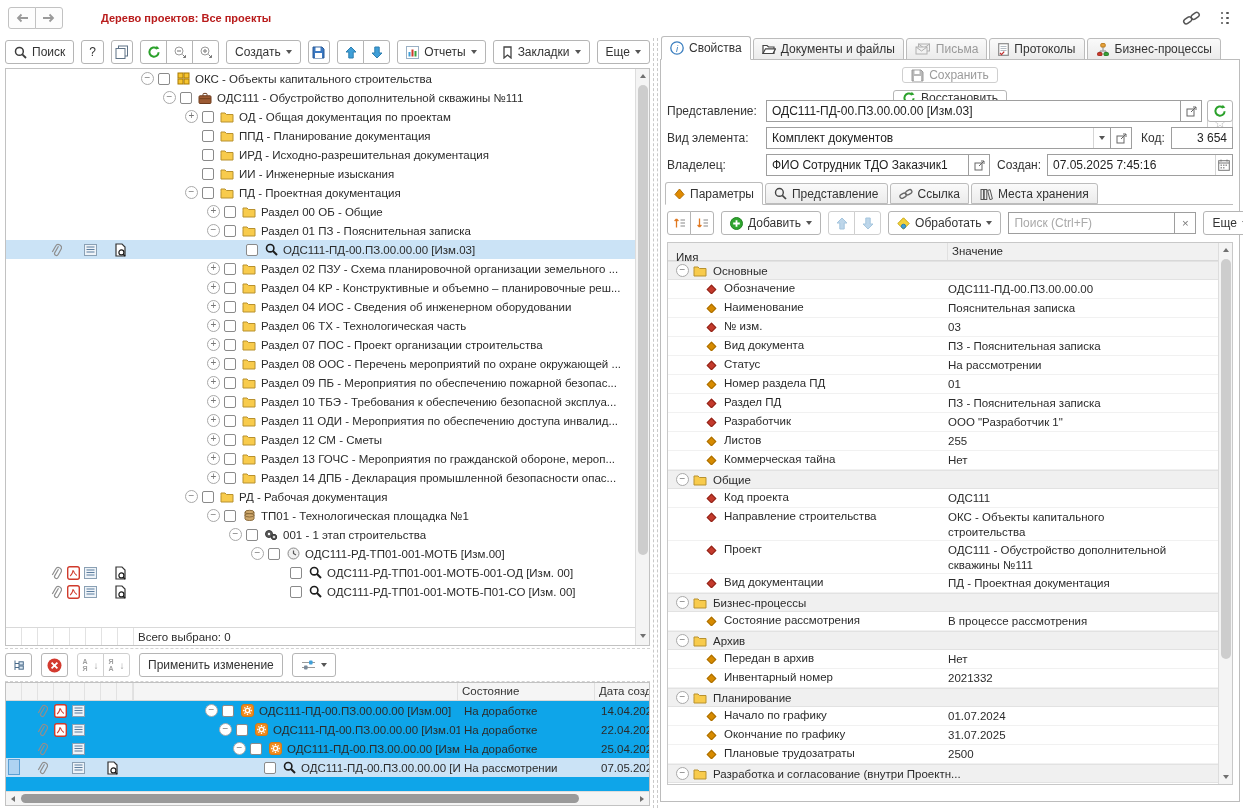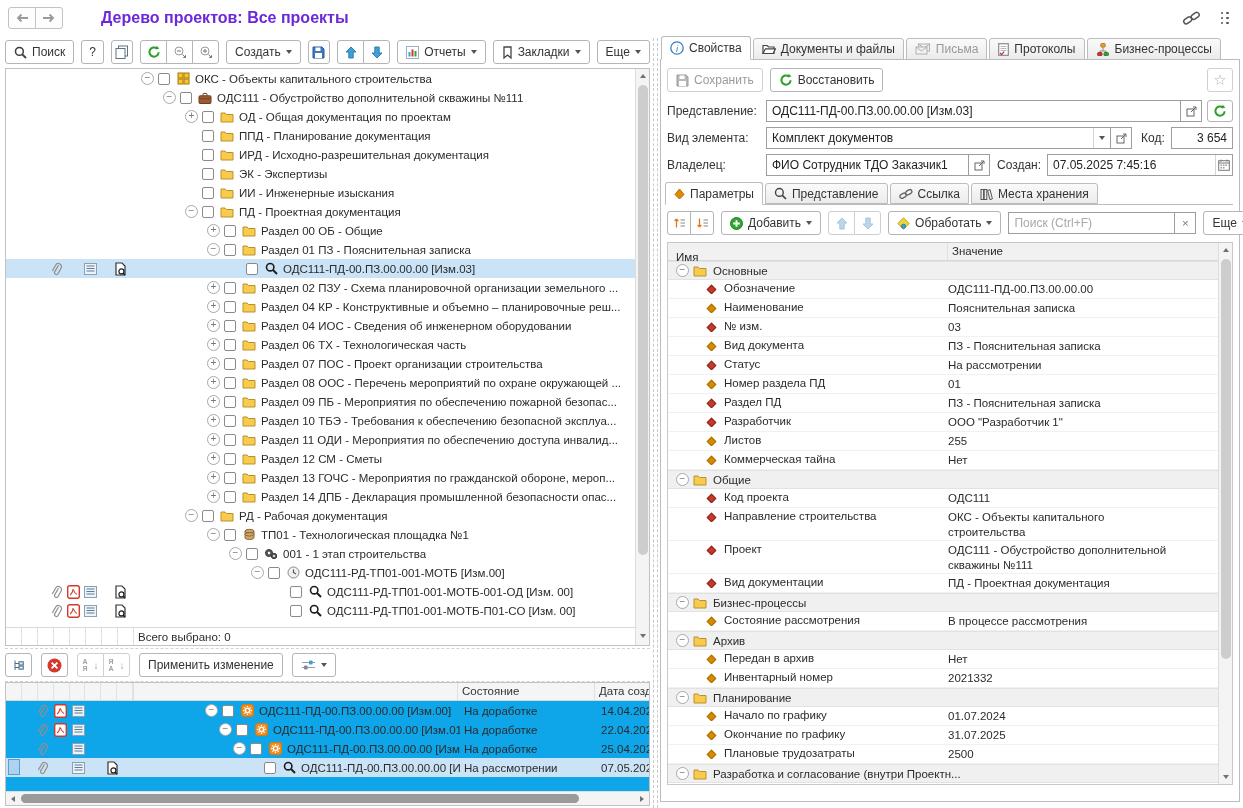--- a/index.html
+++ b/index.html
@@ -6,21 +6,21 @@
   html,body { width:1243px; height:808px; overflow:hidden; background:#fff;
     font-family:"Liberation Sans", sans-serif; font-size:11.5px; color:#2b2b2b; }
   .app { position:relative; width:1243px; height:808px; }
 
   
   .hdr { position:absolute; left:0; top:0; right:0; height:36px; display:flex; align-items:center; }
   .navgrp { display:inline-flex; margin-left:8px; }
   .navbtn { width:28px; height:22px; border:1px solid #c2c2c2; background:#fdfdfd; display:flex; align-items:center; justify-content:center; }
   .navbtn:first-child { border-radius:3px 0 0 3px; }
   .navbtn:last-child { border-radius:0 3px 3px 0; margin-left:-1px; }
-  .title { font-size:16px; font-weight:600; color:#6d28d9; margin-left:38px; }
+  .title { font-size:11px; font-weight:600; color:#b91c1c; margin-left:38px; }
   .hdr-right { margin-left:auto; display:flex; align-items:center; gap:20px; margin-right:14px; }
   .kebab { display:grid; grid-template-columns:3px 3px; gap:2.5px; }
   .kebab i { width:2.6px; height:2.6px; background:#555; border-radius:50%; }
 
   
   .btn { display:inline-flex; align-items:center; gap:5px; height:24px; padding:0 8px; background:#fff;
          border:1px solid #b5b5b5; border-radius:3px; font-size:12px; color:#333; white-space:nowrap; }
   .btn.sq { width:27px; padding:0; justify-content:center; }
   .btn.dis { color:#9b9b9b; border-color:#cfcfcf; }
   .grp { display:inline-flex; }
@@ -84,21 +84,21 @@
   .tri-r { width:0;height:0;border-top:3.5px solid transparent;border-bottom:3.5px solid transparent;border-left:4.5px solid #707070; }
 
   
   .right { position:absolute; left:660px; top:36px; width:583px; height:772px; }
   .tabs { display:flex; align-items:flex-end; height:24px; padding-left:1px; position:relative; z-index:3; }
   .tab { height:22px; display:flex; align-items:center; gap:5px; padding:0 8px; font-size:12px; color:#333;
          background:linear-gradient(#fafafa,#ebebeb); border:1px solid #bcbcbc; border-radius:3px 3px 0 0; margin-right:2px; white-space:nowrap; }
   .tab.active { background:#fff; height:24px; border-bottom:1px solid #fff; }
   .tab.dis { color:#9a9a9a; }
   .rbox { position:absolute; left:0; right:3px; top:23px; bottom:6px; border:1px solid #bcbcbc; background:#fff; }
-  .actions { position:absolute; left:6px; right:6px; top:7px; height:26px; display:flex; gap:7px; align-items:center; }
+  .actions { position:absolute; left:6px; right:6px; top:7px; height:26px; display:flex; gap:7px; align-items:center;flex-direction:column; }
   .star-btn { margin-left:auto; width:26px; height:24px; border:1px solid #cfcfcf; border-radius:3px; display:flex; align-items:center; justify-content:center; color:#b3b3b3; font-size:15px; background:#fff; }
   .frow { position:absolute; left:6px; right:6px; height:22px; display:flex; align-items:center; font-size:12px; }
   .flabel { width:99px; flex:none; color:#333; }
   .subtabs { position:absolute; left:4px; right:6px; top:122px; height:23px; display:flex; align-items:flex-end; border-bottom:1px solid #bcbcbc; }
   .subtabs .tab { height:21px; }
   .subtabs .tab.active { height:23px; margin-bottom:-1px; }
   .ptb { position:absolute; left:6px; right:6px; top:150px; height:26px; display:flex; align-items:center; gap:7px; }
   .searchgrp { display:flex; width:190px; }
   .searchgrp .inp { flex:1; }
   .searchgrp input::placeholder { color:#a9a9a9; }
@@ -339,32 +339,20 @@
           <div class="trow">
             <div class="flagzone"></div>
             <div class="ind" style="width: 49px;"></div>
             <span class="exp empty">−</span>
             <span class="cb"></span>
             <span class="ticon">
               <svg width="14" height="12">
                 <path d="M1 4.5 L1 2 L5 2 L6.5 3.5 L13 3.5 L13 11 L1 11 Z" fill="#f8cb4c" stroke="#b8912e"></path>
               </svg>
             </span>
-            <span class="tlabel">ЭК - Экспертизы</span>
-          </div>
-          <div class="trow">
-            <div class="flagzone"></div>
-            <div class="ind" style="width: 49px;"></div>
-            <span class="exp empty">−</span>
-            <span class="cb"></span>
-            <span class="ticon">
-              <svg width="14" height="12">
-                <path d="M1 4.5 L1 2 L5 2 L6.5 3.5 L13 3.5 L13 11 L1 11 Z" fill="#f8cb4c" stroke="#b8912e"></path>
-              </svg>
-            </span>
             <span class="tlabel">ИИ - Инженерные изыскания</span>
           </div>
           <div class="trow">
             <div class="flagzone"></div>
             <div class="ind" style="width: 49px;"></div>
             <span class="exp">−</span>
             <span class="cb"></span>
             <span class="ticon">
               <svg width="14" height="12">
                 <path d="M1 4.5 L1 2 L5 2 L6.5 3.5 L13 3.5 L13 11 L1 11 Z" fill="#f8cb4c" stroke="#b8912e"></path>

